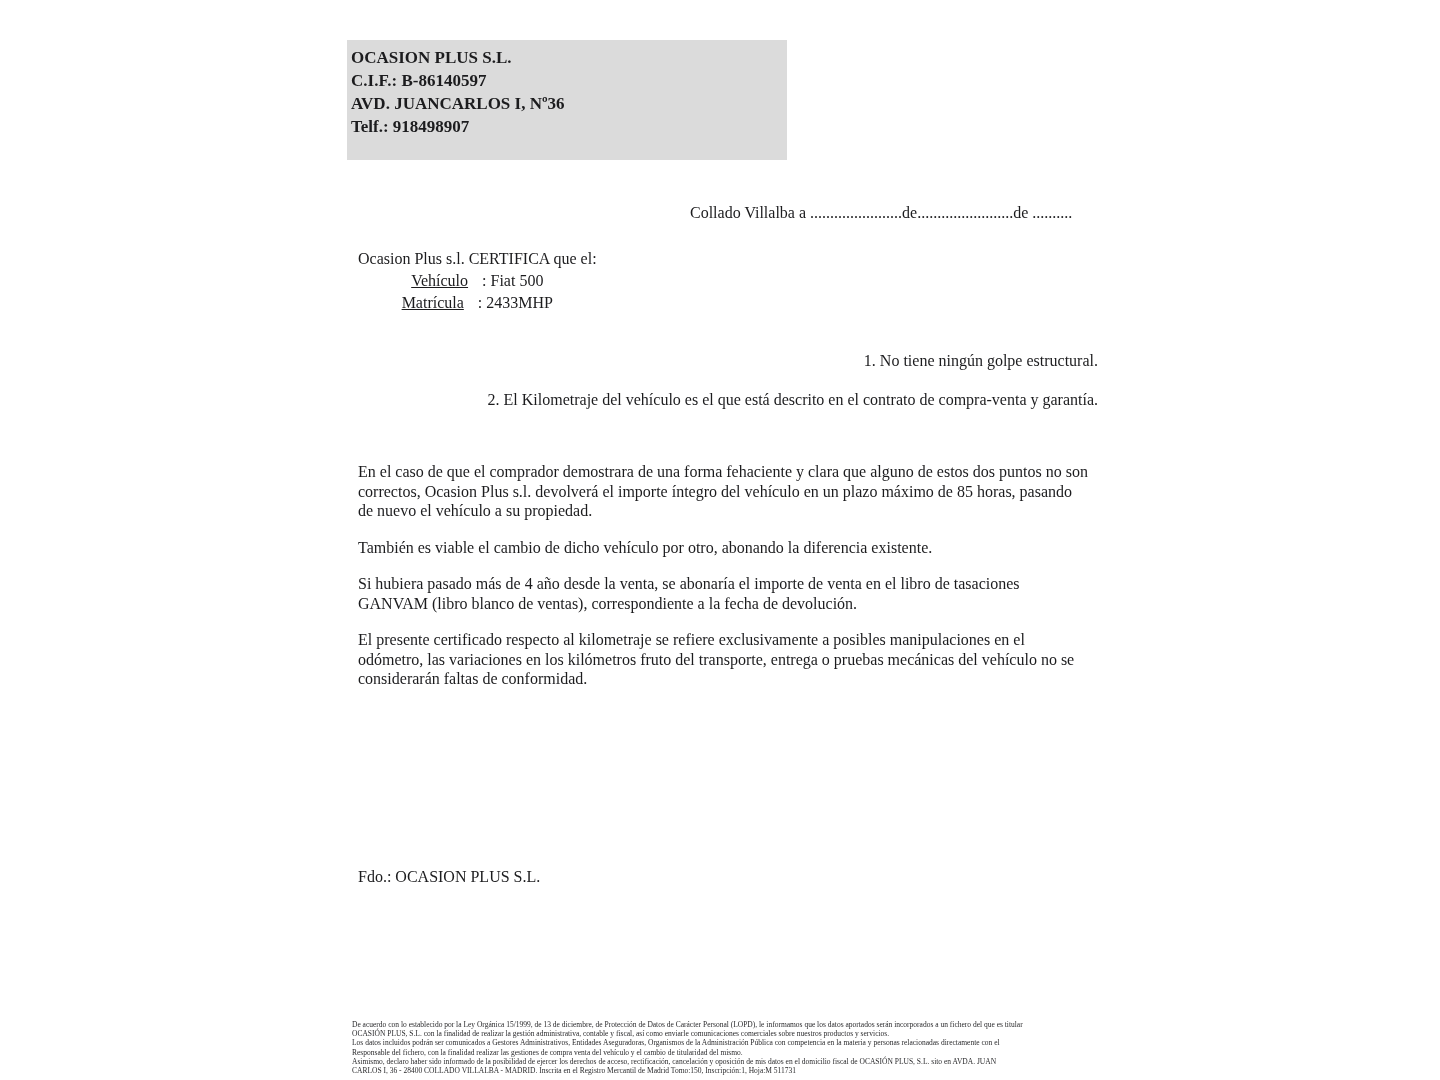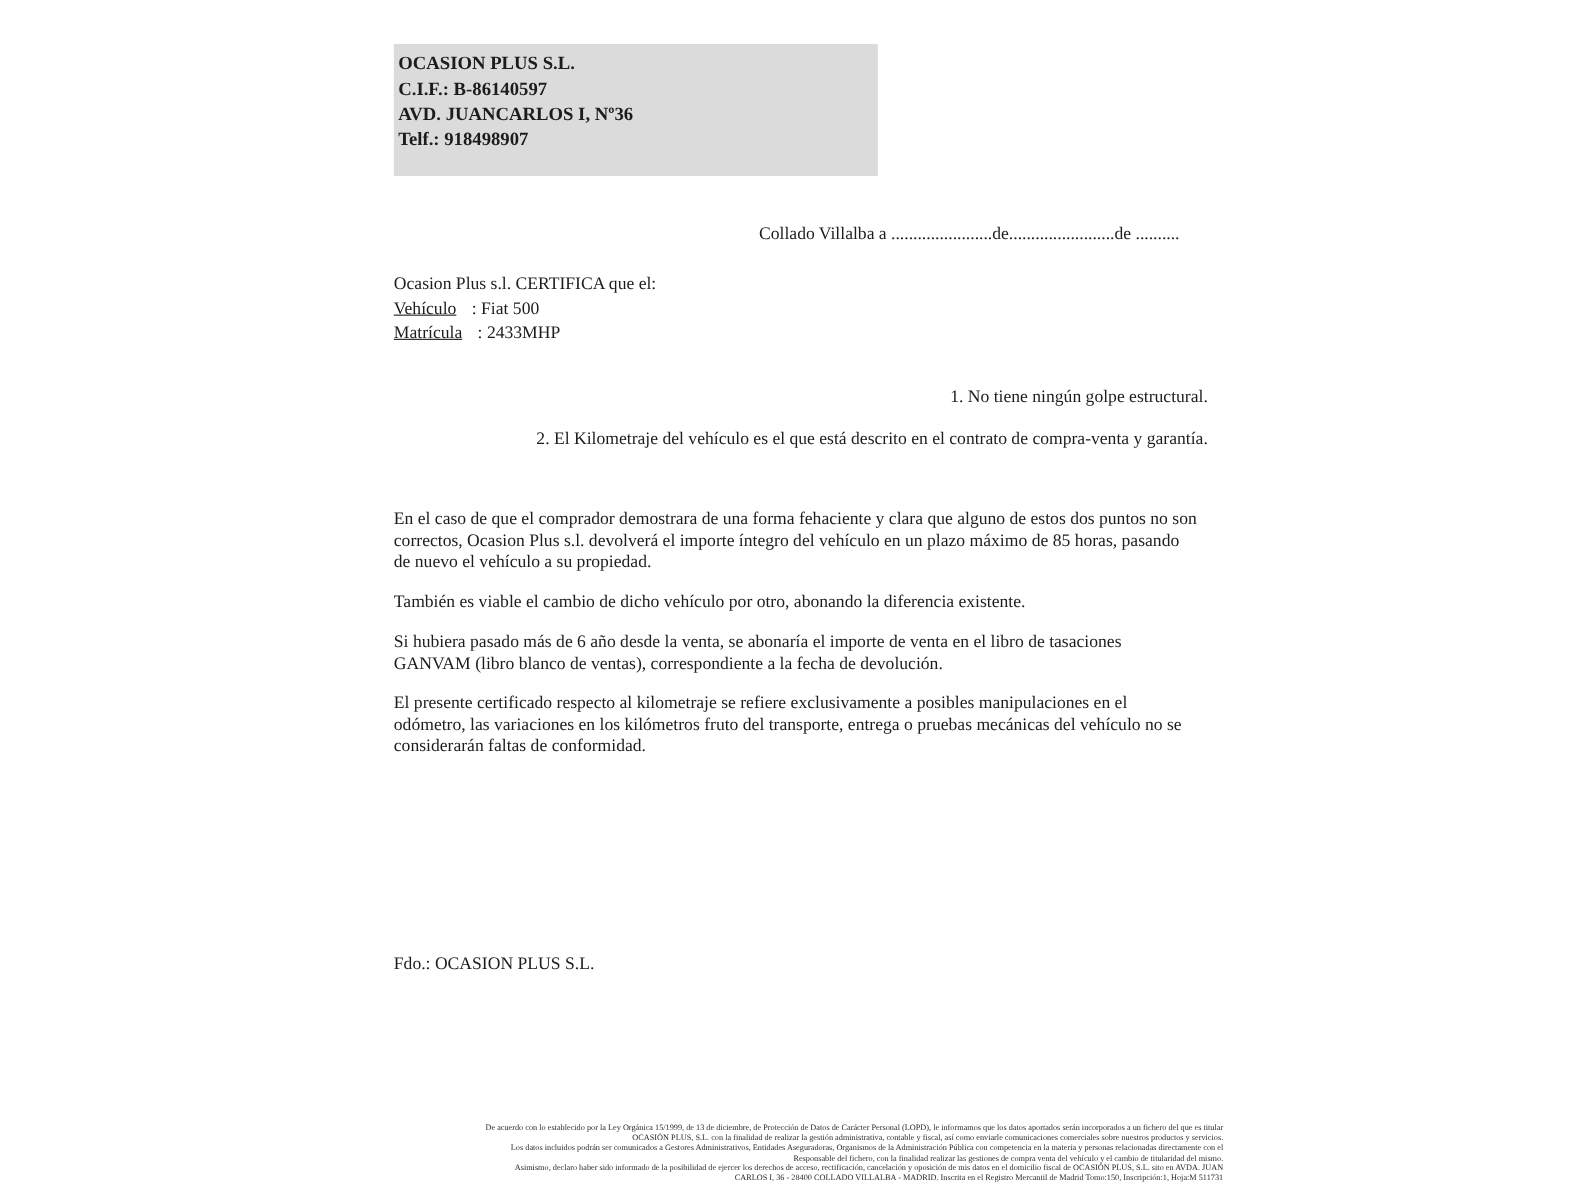--- a/index.html
+++ b/index.html
@@ -8,21 +8,21 @@
     position: relative;
     width: 1440px;
     height: 1080px;
     background: #ffffff;
     font-family: "Liberation Serif", "DejaVu Serif", serif;
     color: #1c1c1e;
     overflow: hidden;
   }
   .header-box {
     position: absolute;
-    left: 358px;
+    left: 347px;
     top: 40px;
     width: 440px;
     height: 120px;
     background: #dbdbdb;
     padding: 6px 4px 0 4px;
   }
   .header-box div {
     font-weight: bold;
     font-size: 17px;
     line-height: 23px;
@@ -34,20 +34,21 @@
     top: 204px;
     font-size: 16px;
     white-space: nowrap;
   }
   .certify {
     position: absolute;
     left: 358px;
     top: 248px;
     font-size: 16px;
     line-height: 22px;
+    text-align: center;
   }
   .certify .row { white-space: nowrap; }
   .certify .label { text-decoration: underline; }
   .certify .value { margin-left: 14px; }
   .points {
     position: absolute;
     left: 358px;
     top: 352px;
     width: 740px;
     font-size: 16px;
@@ -71,21 +72,20 @@
     text-align: right;
   }
   .legal {
     position: absolute;
     left: 352px;
     top: 1020px;
     width: 760px;
     font-size: 7.5px;
     line-height: 9.2px;
     color: #2a2a2c;
-    text-align: right;
   }
   .legal div { white-space: nowrap; }
 </style>
 </head>
 <body>
 
 <div class="page">
 
   <div class="header-box">
     <div>OCASION PLUS S.L.</div>
@@ -107,21 +107,21 @@
   </div>
 
   <div class="points">
     <div>1. No tiene ningún golpe estructural.</div>
     <div>2. El Kilometraje del vehículo es el que está descrito en el contrato de compra-venta y garantía.</div>
   </div>
 
   <div class="body-paragraphs">
     <p>En el caso de que el comprador demostrara de una forma fehaciente y clara que alguno de estos dos puntos no son correctos, Ocasion Plus s.l. devolverá el importe íntegro del vehículo en un plazo máximo de 85 horas, pasando de nuevo el vehículo a su propiedad.</p>
     <p>También es viable el cambio de dicho vehículo por otro, abonando la diferencia existente.</p>
-    <p>Si hubiera pasado más de 6 año desde la venta, se abonaría el importe de venta en el libro de tasaciones GANVAM (libro blanco de ventas), correspondiente a la fecha de devolución.</p>
+    <p>Si hubiera pasado más de 4 año desde la venta, se abonaría el importe de venta en el libro de tasaciones GANVAM (libro blanco de ventas), correspondiente a la fecha de devolución.</p>
     <p>El presente certificado respecto al kilometraje se refiere exclusivamente a posibles manipulaciones en el odómetro, las variaciones en los kilómetros fruto del transporte, entrega o pruebas mecánicas del vehículo no se considerarán faltas de conformidad.</p>
   </div>
 
   <div class="signature">Fdo.: OCASION PLUS S.L.</div>
 
   <div class="legal">
     <div>De acuerdo con lo establecido por la Ley Orgánica 15/1999, de 13 de diciembre, de Protección de Datos de Carácter Personal (LOPD), le informamos que los datos aportados serán incorporados a un fichero del que es titular</div>
     <div>OCASIÓN PLUS, S.L. con la finalidad de realizar la gestión administrativa, contable y fiscal, así como enviarle comunicaciones comerciales sobre nuestros productos y servicios.</div>
     <div>Los datos incluidos podrán ser comunicados a Gestores Administrativos, Entidades Aseguradoras, Organismos de la Administración Pública con competencia en la materia y personas relacionadas directamente con el</div>
     <div>Responsable del fichero, con la finalidad realizar las gestiones de compra venta del vehículo y el cambio de titularidad del mismo.</div>

